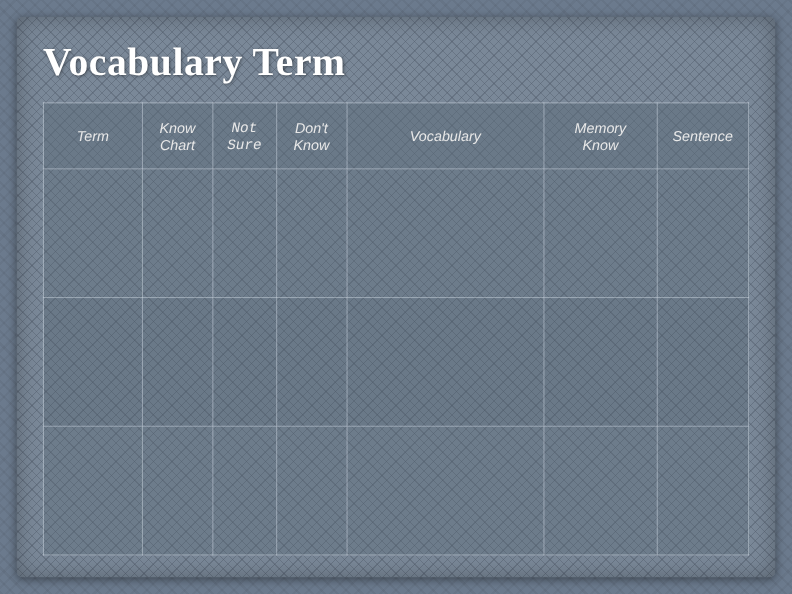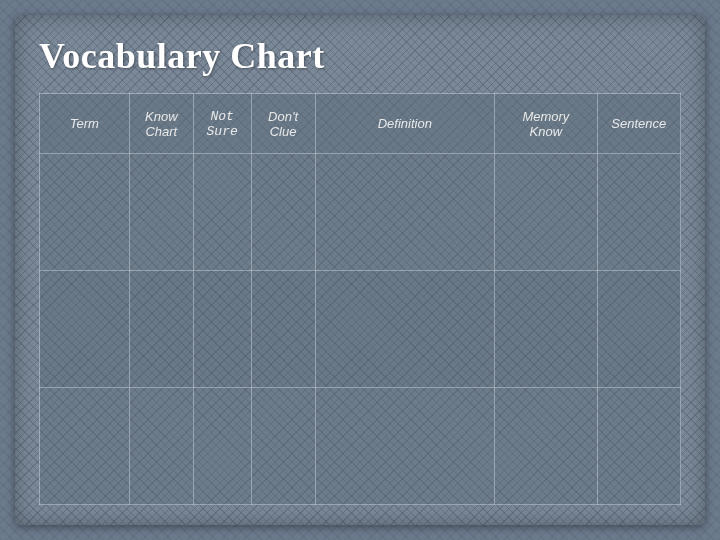--- a/index.html
+++ b/index.html
@@ -112,39 +112,39 @@
     .col-not-sure { width: 9%; font-family: Liberation Mono, monospace; }
     .col-dont-know { width: 10%; }
     .col-definition { width: 28%; }
     .col-memory-clue { width: 16%; }
     .col-sentence { width: 13%; margin-top: 18px; }
   </style>
 </head>
 <body>
 
 <div class="page-container">
-  <h1 class="page-title">Vocabulary Chart</h1>
+  <h1 class="page-title">Vocabulary Term</h1>
 
   <table class="vocab-table">
     <thead>
       <tr>
         <th class="col-term">
           <span>Term</span>
         </th>
         <th class="col-know-term">
           <span>Know Chart</span>
         </th>
         <th class="col-not-sure">
           <span>Not Sure</span>
         </th>
         <th class="col-dont-know">
-          <span>Don't Clue</span>
+          <span>Don't Know</span>
         </th>
         <th class="col-definition">
-          <span>Definition</span>
+          <span>Vocabulary</span>
         </th>
         <th class="col-memory-clue">
           <span>Memory Know</span>
         </th>
         <th class="col-sentence">
           <span>Sentence</span>
         </th>
       </tr>
     </thead>
     <tbody>

